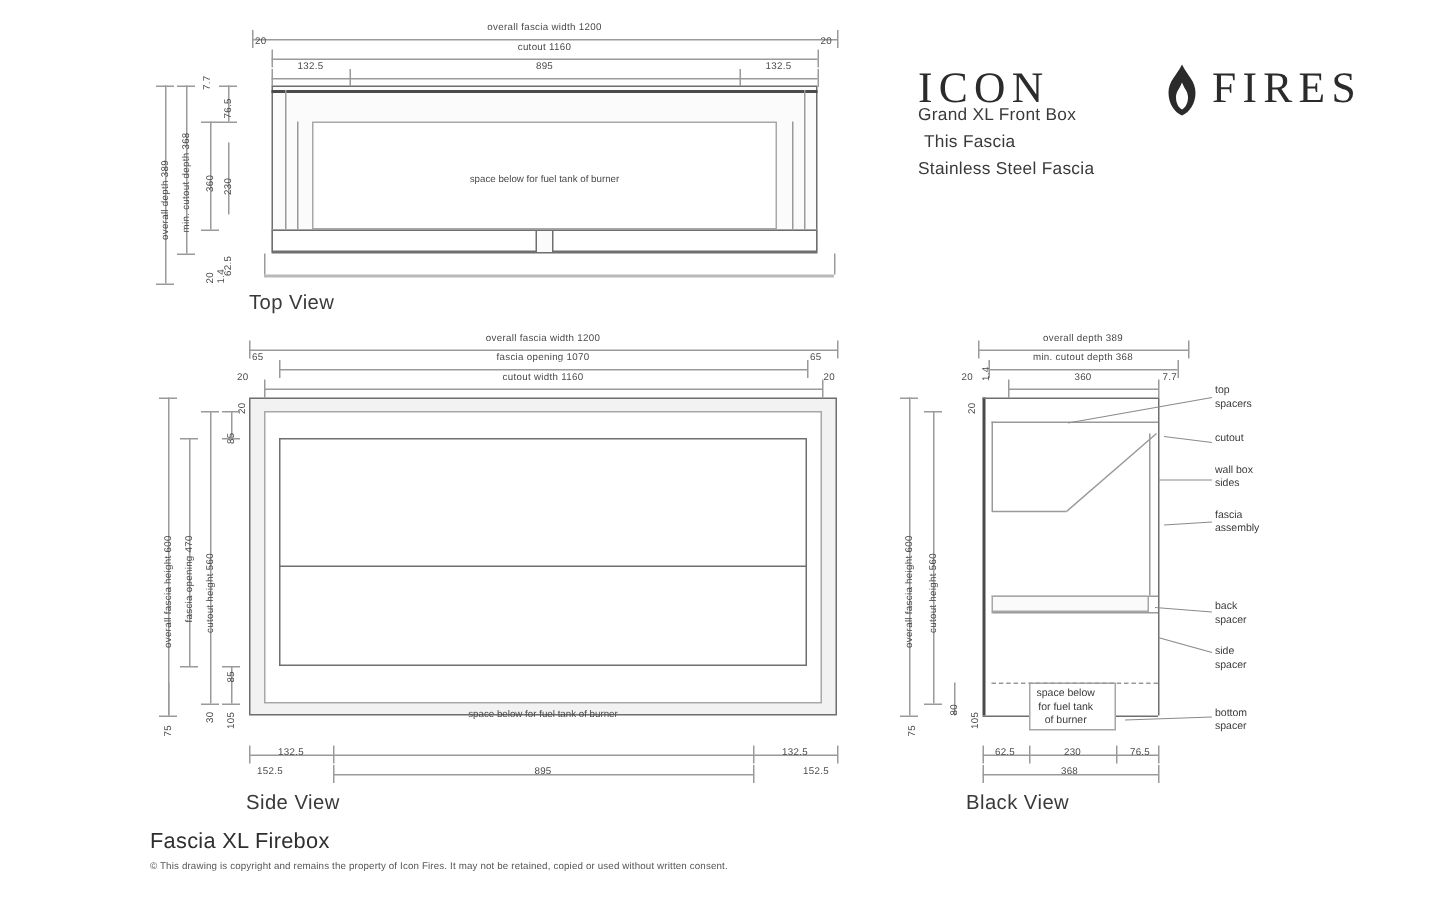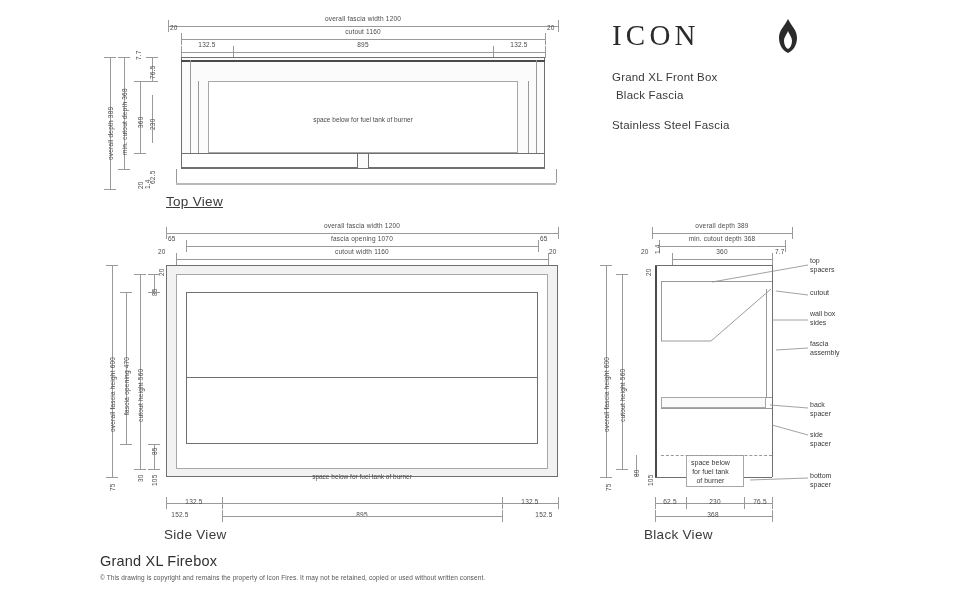--- a/index.html
+++ b/index.html
@@ -29,21 +29,21 @@
   .dim{position:absolute;font-size:6.5px;color:#4a4a4a;white-space:nowrap;letter-spacing:.2px;}
   .dim.c{transform:translateX(-50%);}
   .dimv{position:absolute;font-size:6.5px;color:#4a4a4a;white-space:nowrap;
         transform-origin:0 0;transform:rotate(-90deg);letter-spacing:.2px;}
   .note{position:absolute;font-size:6.5px;color:#4a4a4a;white-space:nowrap;}
   .note.c{transform:translateX(-50%);}
 
   .viewtitle{position:absolute;font-size:13.5px;color:#3a3a3a;letter-spacing:.3px;}
 
   
-  .brand{position:absolute;left:612px;top:16px;width:330px;height:40px;}
+  .brand{position:absolute;left:612px;top:40px;width:330px;height:40px;}
   .brand-text{
     font-size:29px;letter-spacing:4.2px;color:#2b2b2b;font-weight:400;
     font-family:"Liberation Serif", serif;
     position:absolute;top:3px;left:0;white-space:nowrap;
   }
   .brand-text2{
     font-size:29px;letter-spacing:4.2px;color:#2b2b2b;font-weight:400;
     font-family:"Liberation Serif", serif;
     position:absolute;top:3px;left:196px;white-space:nowrap;
   }
@@ -61,25 +61,26 @@
 <div class="stage">
 
   <div class="brand">
     <div class="brand-text">ICON</div>
     <div class="flame">
       <svg width="26" height="36" viewBox="0 0 26 36">
         <path d="M13 1 C 9 9, 4 12, 4 20 C 4 27, 8 33, 13 35 C 18 33, 22 27, 22 20 C 22 12, 17 9, 13 1 Z" fill="#2b2b2b"></path>
         <path d="M13 13 C 11 18, 9 19, 9 23 C 9 27, 11 30, 13 31 C 15 30, 17 27, 17 23 C 17 19, 15 18, 13 13 Z" fill="#ffffff"></path>
       </svg>
     </div>
+    <div class="brand-text2">FIRES</div>
   </div>
 
   <div class="subtitle" style="left:612px;top:71px;">Grand XL Front Box</div>
-  <div class="subtitle" style="left:616px;top:89px;">Black Fascia</div>
-  <div class="subtitle" style="left:612px;top:119px;">Stainless Steel Fascia</div>
+  <div class="subtitle" style="left:616px;top:89px;">This Fascia</div>
+  <div class="subtitle" style="left:612px;top:107px;">Stainless Steel Fascia</div>
 
   <div>
 
     <div class="thin-h" style="left:168px;top:26px;width:390px;"></div>
     <div class="thin-v" style="left:168px;top:20px;height:12px;"></div>
     <div class="thin-v" style="left:558px;top:20px;height:12px;"></div>
     <div class="dim c" style="left:363px;top:15px;">overall fascia width 1200</div>
 
     <div class="thin-h" style="left:181px;top:39px;width:364px;"></div>
     <div class="thin-v" style="left:181px;top:33px;height:12px;"></div>
@@ -139,21 +140,21 @@
     <div class="thin-h" style="left:134px;top:153px;width:12px;"></div>
     <div class="dimv" style="left:137px;top:128px;">360</div>
 
     <div class="thin-v" style="left:152px;top:95px;height:48px;"></div>
     <div class="dimv" style="left:149px;top:130px;">230</div>
 
     <div class="dimv" style="left:149px;top:184px;">62.5</div>
     <div class="dimv" style="left:137px;top:189px;">20</div>
     <div class="dimv" style="left:144px;top:189px;">1.4</div>
 
-    <div class="viewtitle" style="left:166px;top:194px;text-decoration:underline;">Top View</div>
+    <div class="viewtitle" style="left:166px;top:194px;">Top View</div>
   </div>
 
   <div>
 
     <div class="thin-h" style="left:166px;top:233px;width:392px;"></div>
     <div class="thin-v" style="left:166px;top:227px;height:12px;"></div>
     <div class="thin-v" style="left:558px;top:227px;height:12px;"></div>
     <div class="dim c" style="left:362px;top:222px;">overall fascia width 1200</div>
 
     <div class="thin-h" style="left:186px;top:246px;width:352px;"></div>
@@ -336,16 +337,16 @@
     <div class="callout" style="left:810px;top:431px;">
       <span>side</span><br>
       <span>spacer</span>
     </div>
     <div class="callout" style="left:810px;top:472px;">
       <span>bottom</span><br>
       <span>spacer</span>
     </div>
   </div>
 
-  <div class="footer-title">Grand XL Firebox</div>
+  <div class="footer-title">Fascia XL Firebox</div>
   <div class="footer-copy">© This drawing is copyright and remains the property of Icon Fires. It may not be retained, copied or used without written consent.</div>
 
 </div>
 
 </body></html>

